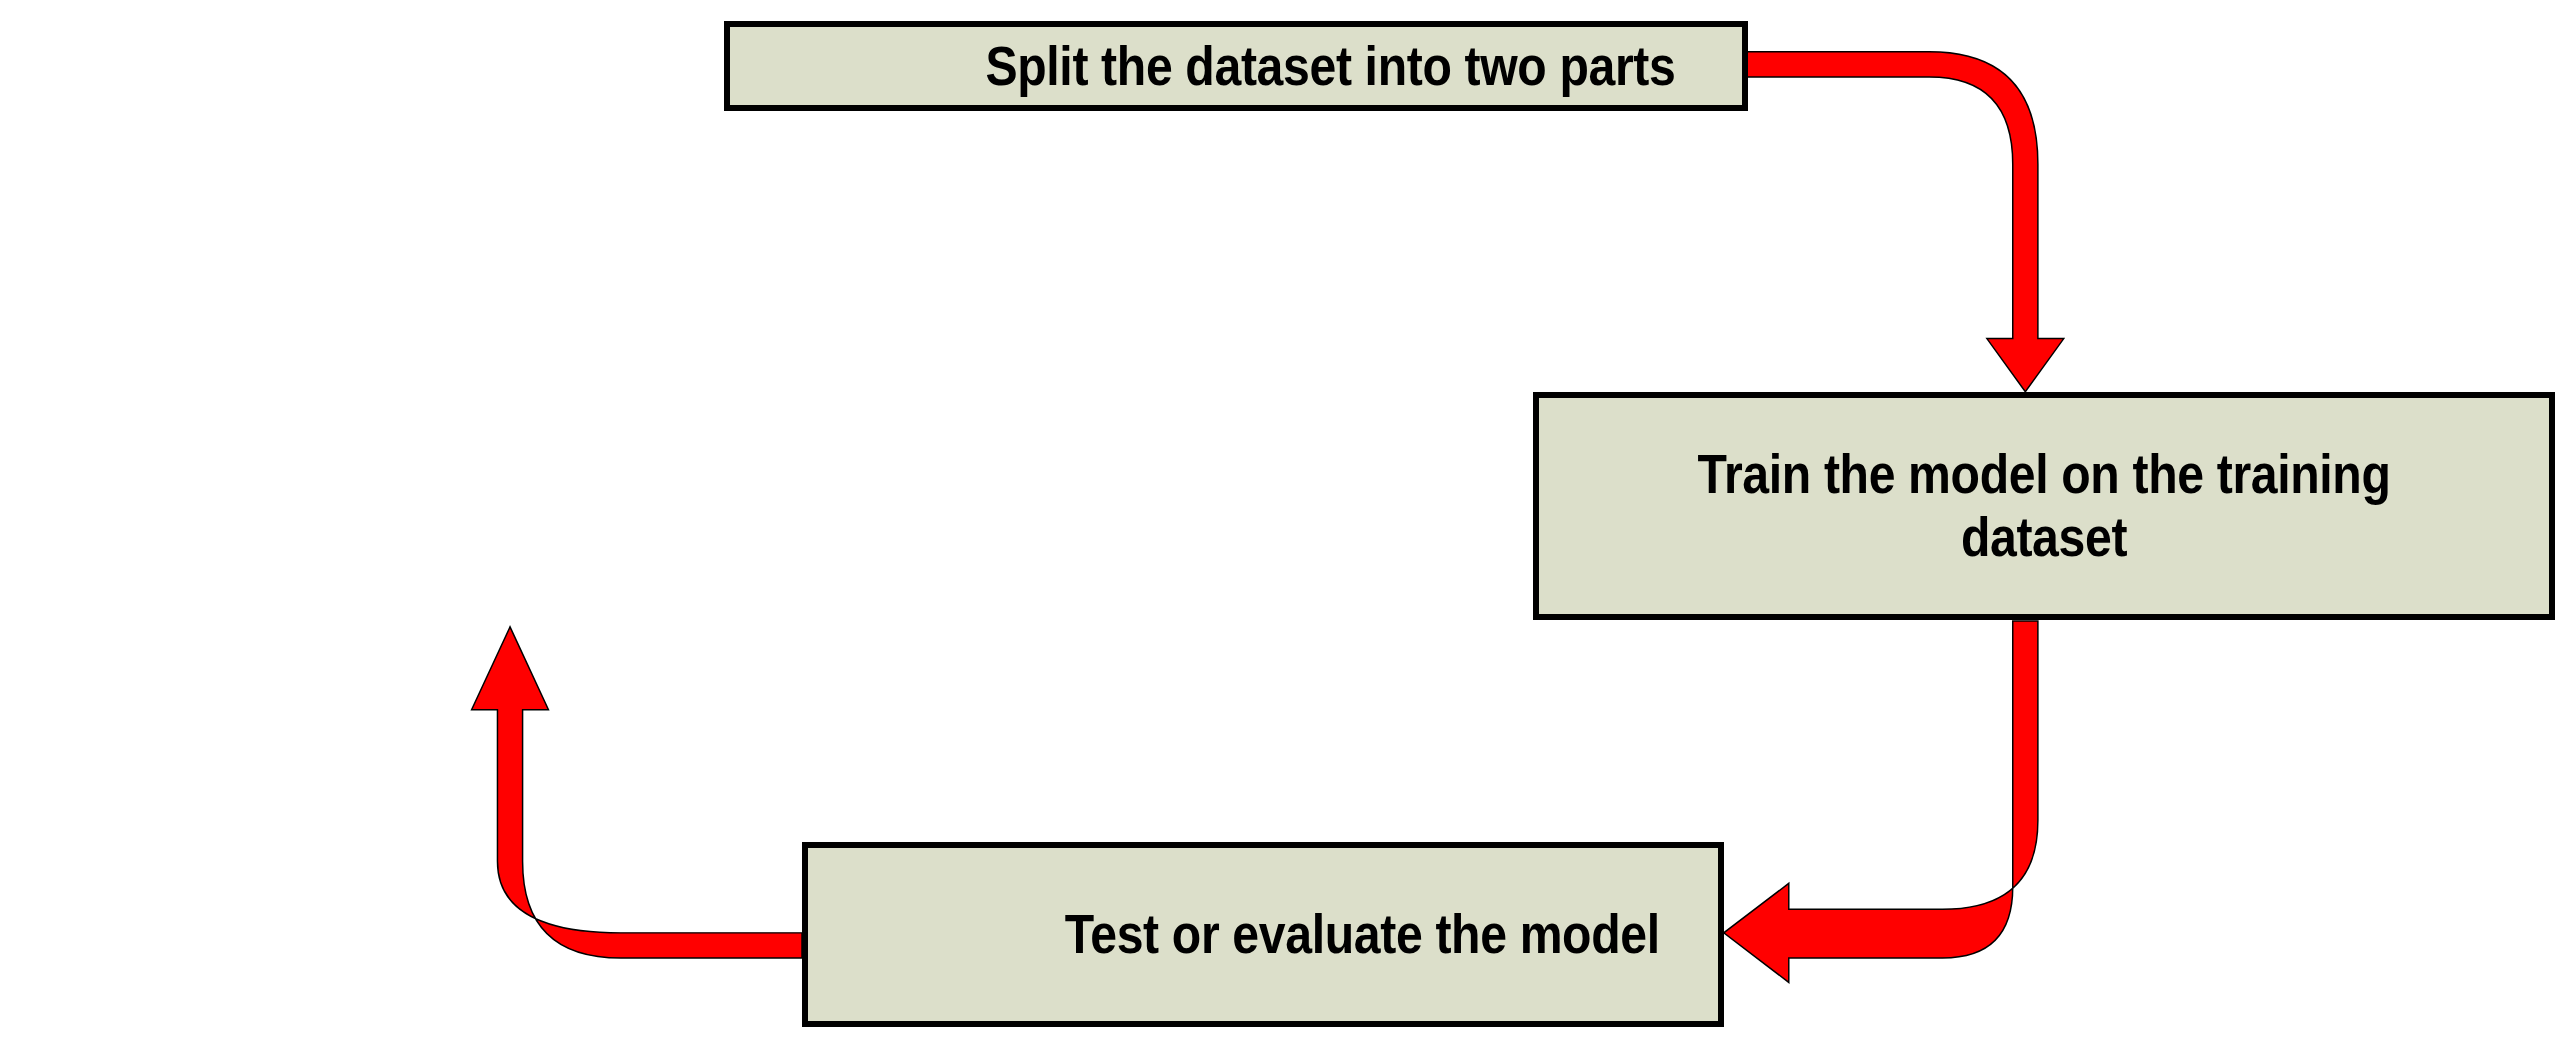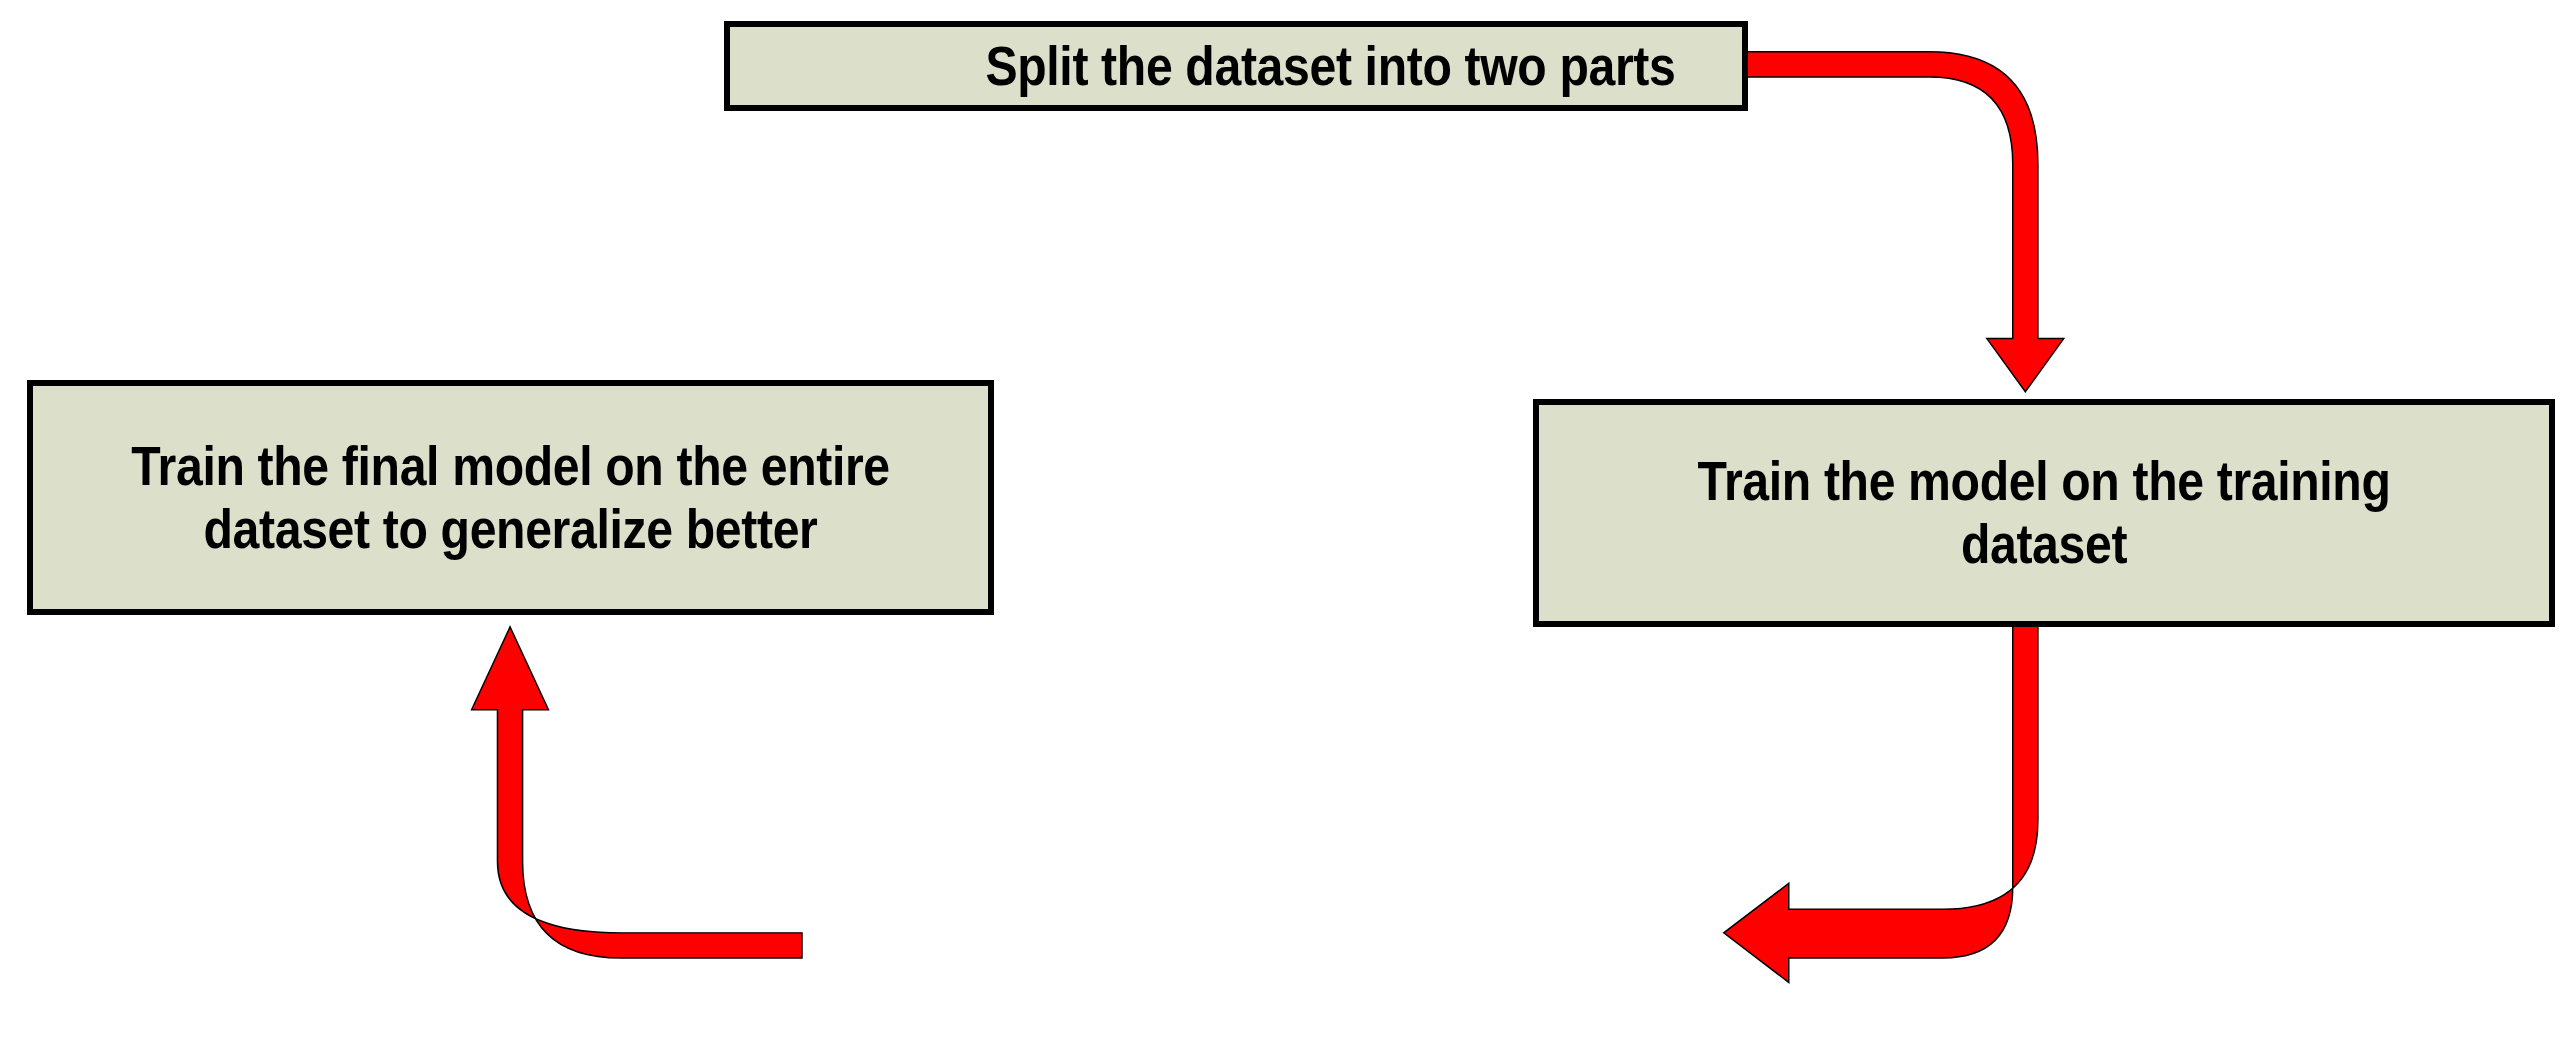--- a/index.html
+++ b/index.html
@@ -62,21 +62,20 @@
     left: 724px;
     top: 21px;
     width: 1024px;
     height: 90px;
   }
   #node-train-model {
     left: 1533px;
     top: 392px;
     width: 1022px;
     height: 228px;
-    margin-top: 7px;
   }
   #node-test {
     left: 802px;
     top: 842px;
     width: 922px;
     height: 185px;
   }
   #node-final {
     left: 27px;
     top: 380px;
@@ -138,19 +137,19 @@
   </svg>
 
   <div class="node" id="node-split">
     <span class="label">Split the dataset into two parts</span>
   </div>
 
   <div class="node" id="node-train-model">
     <span class="label">Train the model on the training dataset</span>
   </div>
 
+  <div class="node" id="node-test">
+    <span class="label">Test or evaluate the model</span>
+  </div>
 
-  <div class="node" id="node-final">
-    <span class="label">Train the final model on the entire dataset to generalize better</span>
-  </div>
 
 </div>
 
 
 </body></html>

